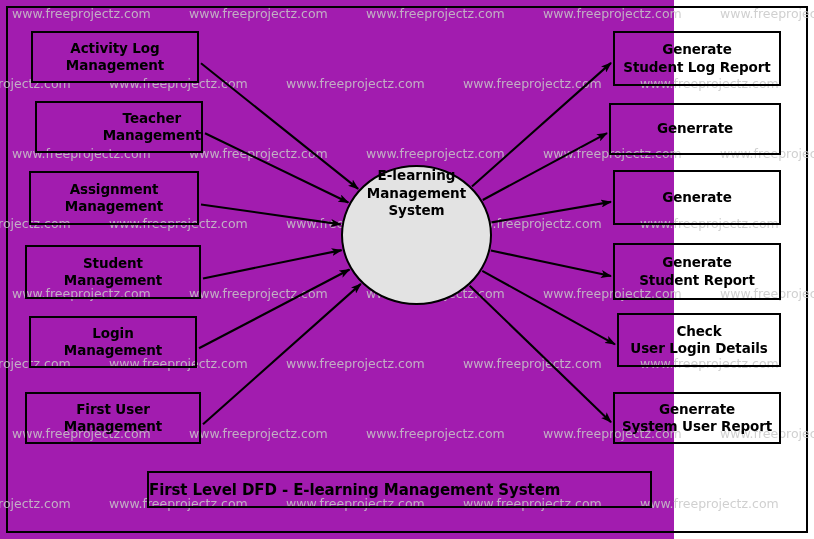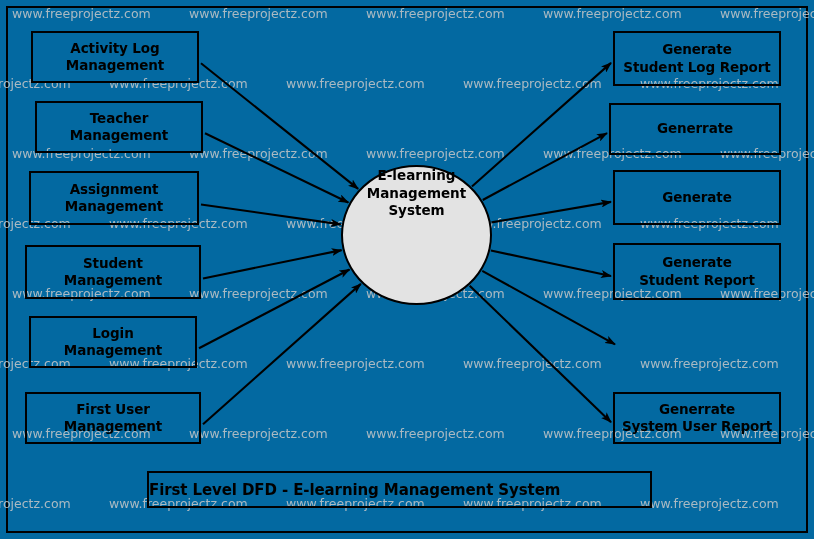--- a/index.html
+++ b/index.html
@@ -9,22 +9,22 @@
     background: #ffffff;
   }
   body {
     width: 814px; height: 539px;
     font-family: "DejaVu Sans", "Liberation Sans", sans-serif;
     overflow: hidden;
     position: relative;
   }
   #diagram {
     position: relative;
-    width: 814px; height: 539px;
-    background: #0369a1;
+    width: 674px; height: 539px;
+    background: #a21caf;
     padding-left: 43px;
   }
   
   .frame {
     position: absolute;
     left: 6px; top: 6px;
     width: 802px; height: 527px;
     border: 2px solid #000000;
     pointer-events: none;
   }
@@ -175,21 +175,21 @@
         <line x1="469.6893702432265" y1="285.6611833828105" x2="611" y2="422.15999999999997" marker-end="url(#arrowhead)"></line>
       </g>
   </svg>
 
   <div class="entity" style="left: 31px; top: 31px; width: 168px; height: 52px; text-align: center;">
     <span>
       <span class="lbl">Activity Log</span>
       <span class="lbl">Management</span>
     </span>
   </div>
-  <div class="entity" style="left: 35px; top: 101px; width: 168px; height: 52px;">
+  <div class="entity" style="left: 35px; top: 101px; width: 168px; height: 52px; justify-content: flex-end;">
     <span>
       <span class="lbl">Teacher</span>
       <span class="lbl">Management</span>
     </span>
   </div>
   <div class="entity" style="left: 29px; top: 171px; width: 170px; height: 54px;">
     <span>
       <span class="lbl">Assignment</span>
       <span class="lbl">Management</span>
     </span>
@@ -236,20 +236,26 @@
     <span>
       <span class="lbl">Generate</span>
     </span>
   </div>
   <div class="entity" style="left: 613px; top: 243px; width: 168px; height: 57px;">
     <span>
       <span class="lbl">Generate</span>
       <span class="lbl">Student Report</span>
     </span>
   </div>
+  <div class="entity" style="left: 617px; top: 313px; width: 164px; height: 54px;">
+    <span>
+      <span class="lbl">Check</span>
+      <span class="lbl">User Login Details</span>
+    </span>
+  </div>
   <div class="entity" style="left: 613px; top: 392px; width: 168px; height: 52px;">
     <span>
       <span class="lbl">Generrate</span>
       <span class="lbl">System User Report</span>
     </span>
   </div>
 
   <div class="caption">
     <span>First Level DFD - E-learning Management System</span>
   </div>

